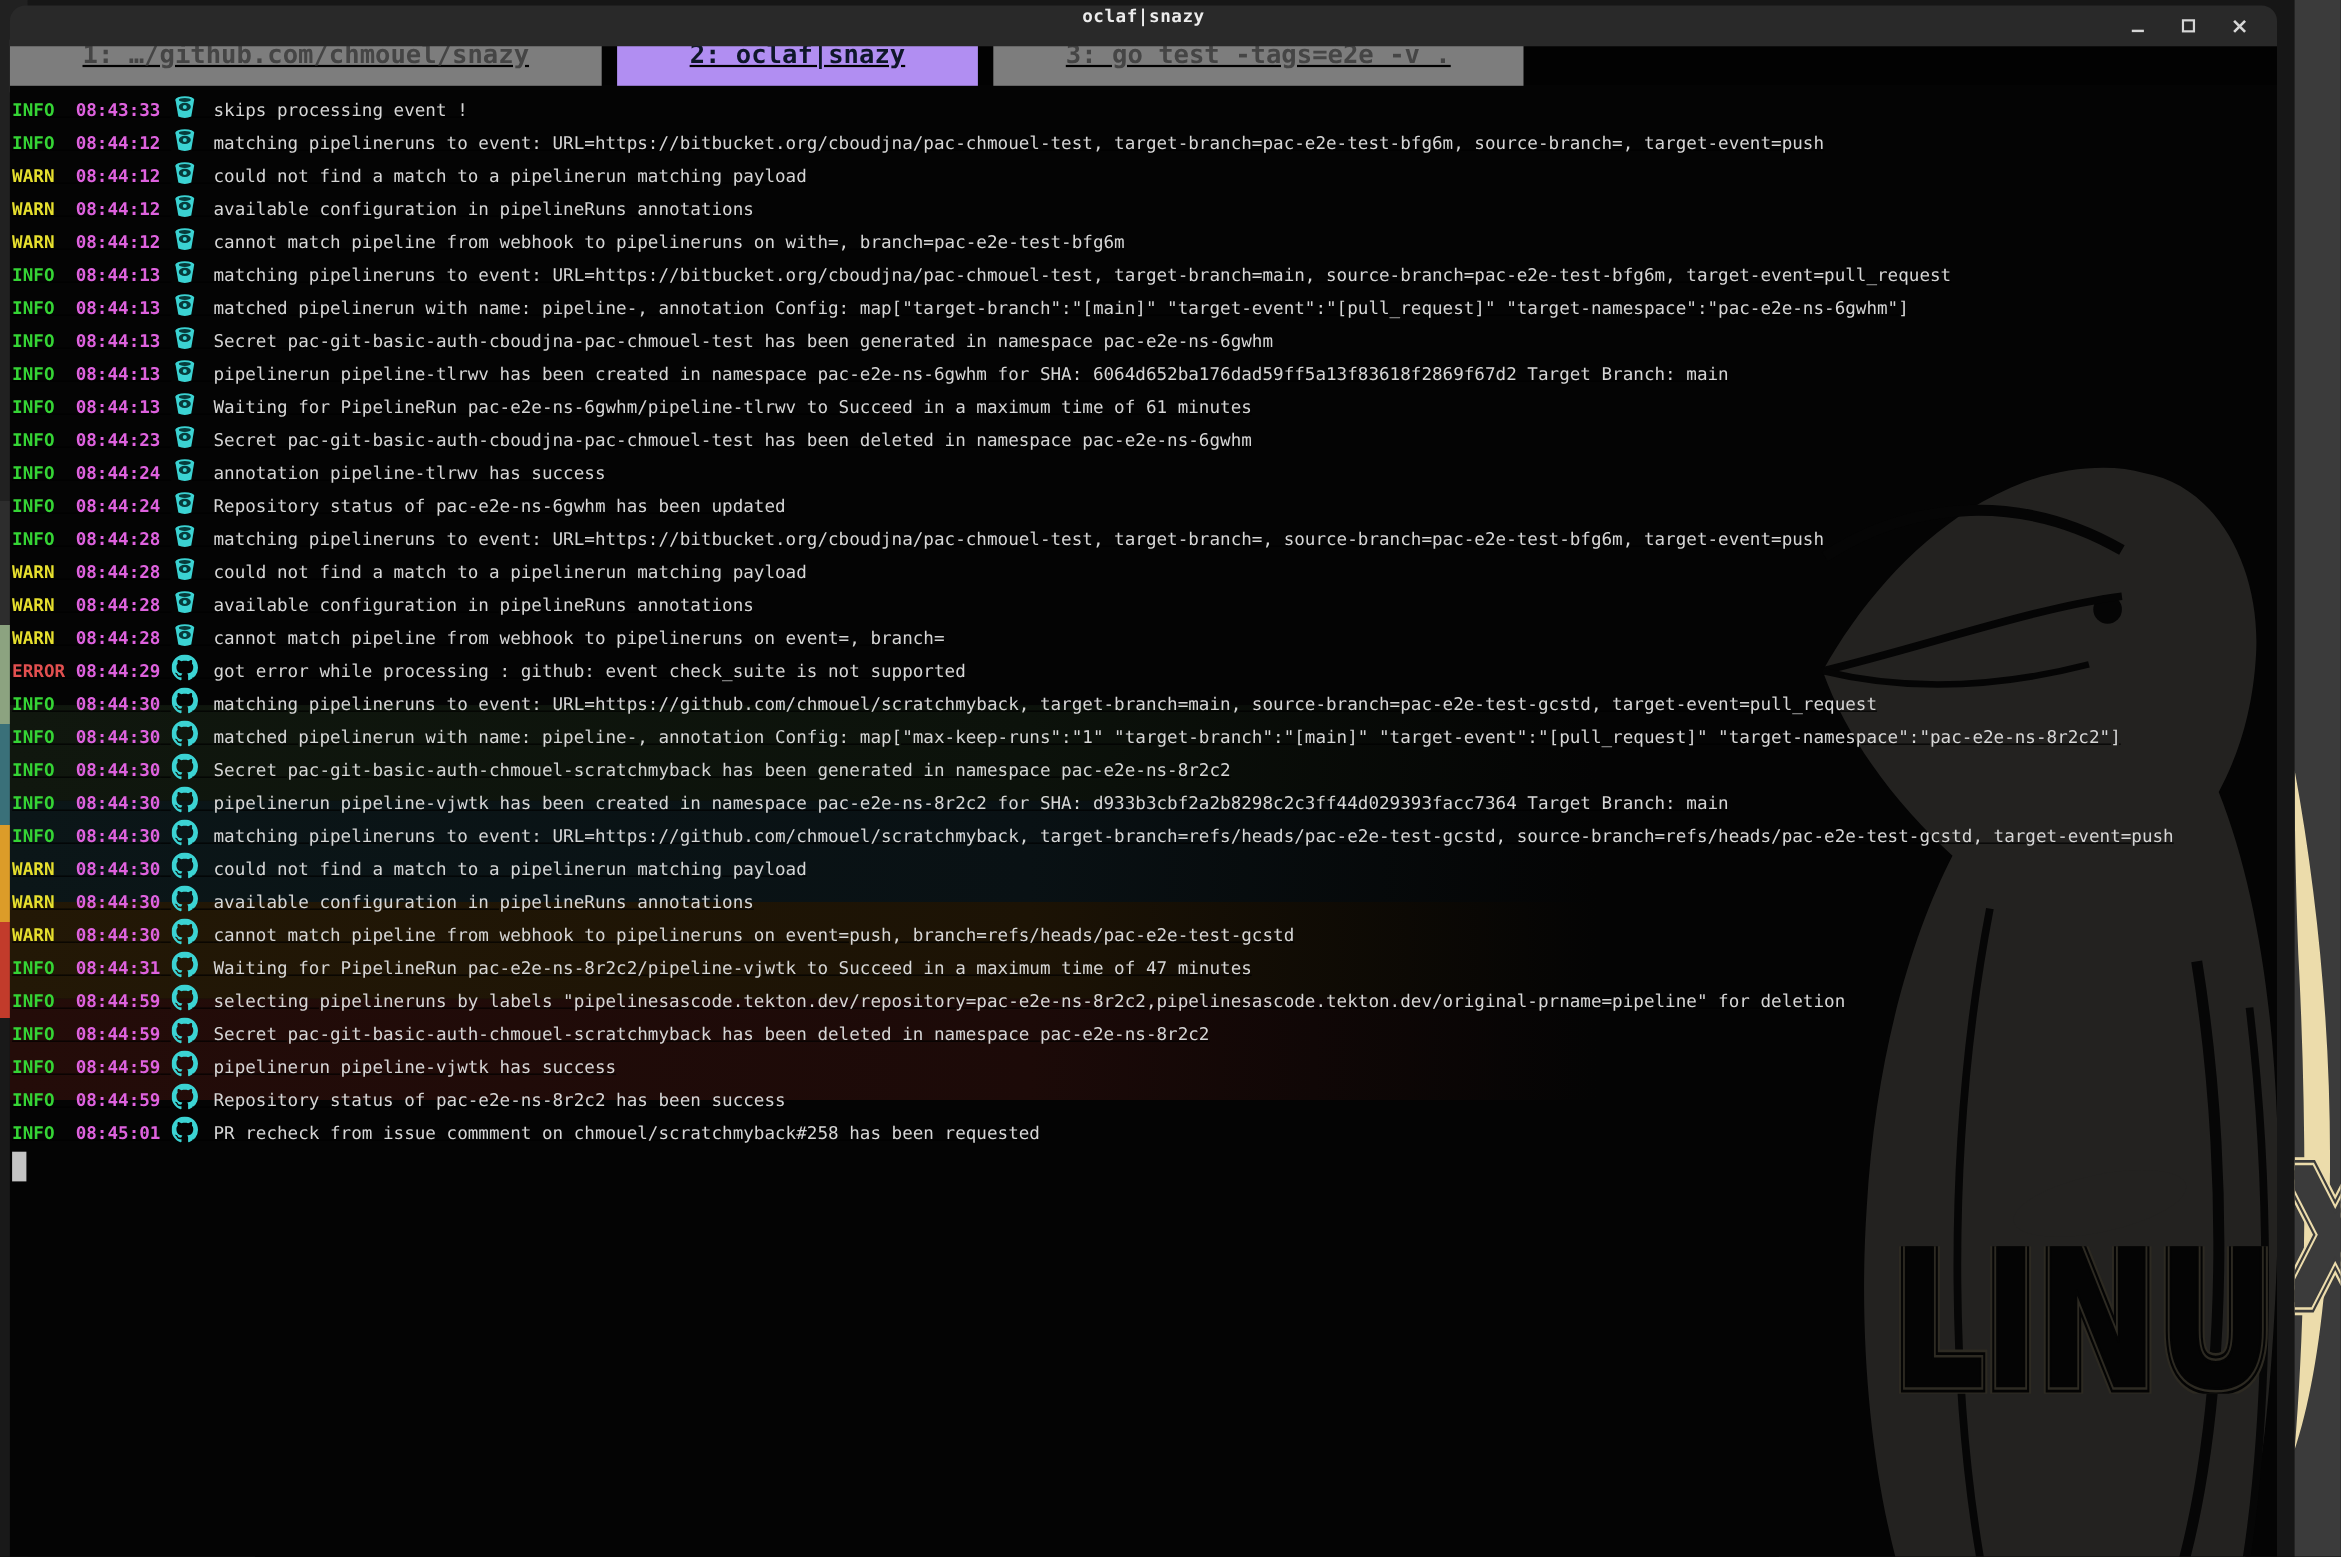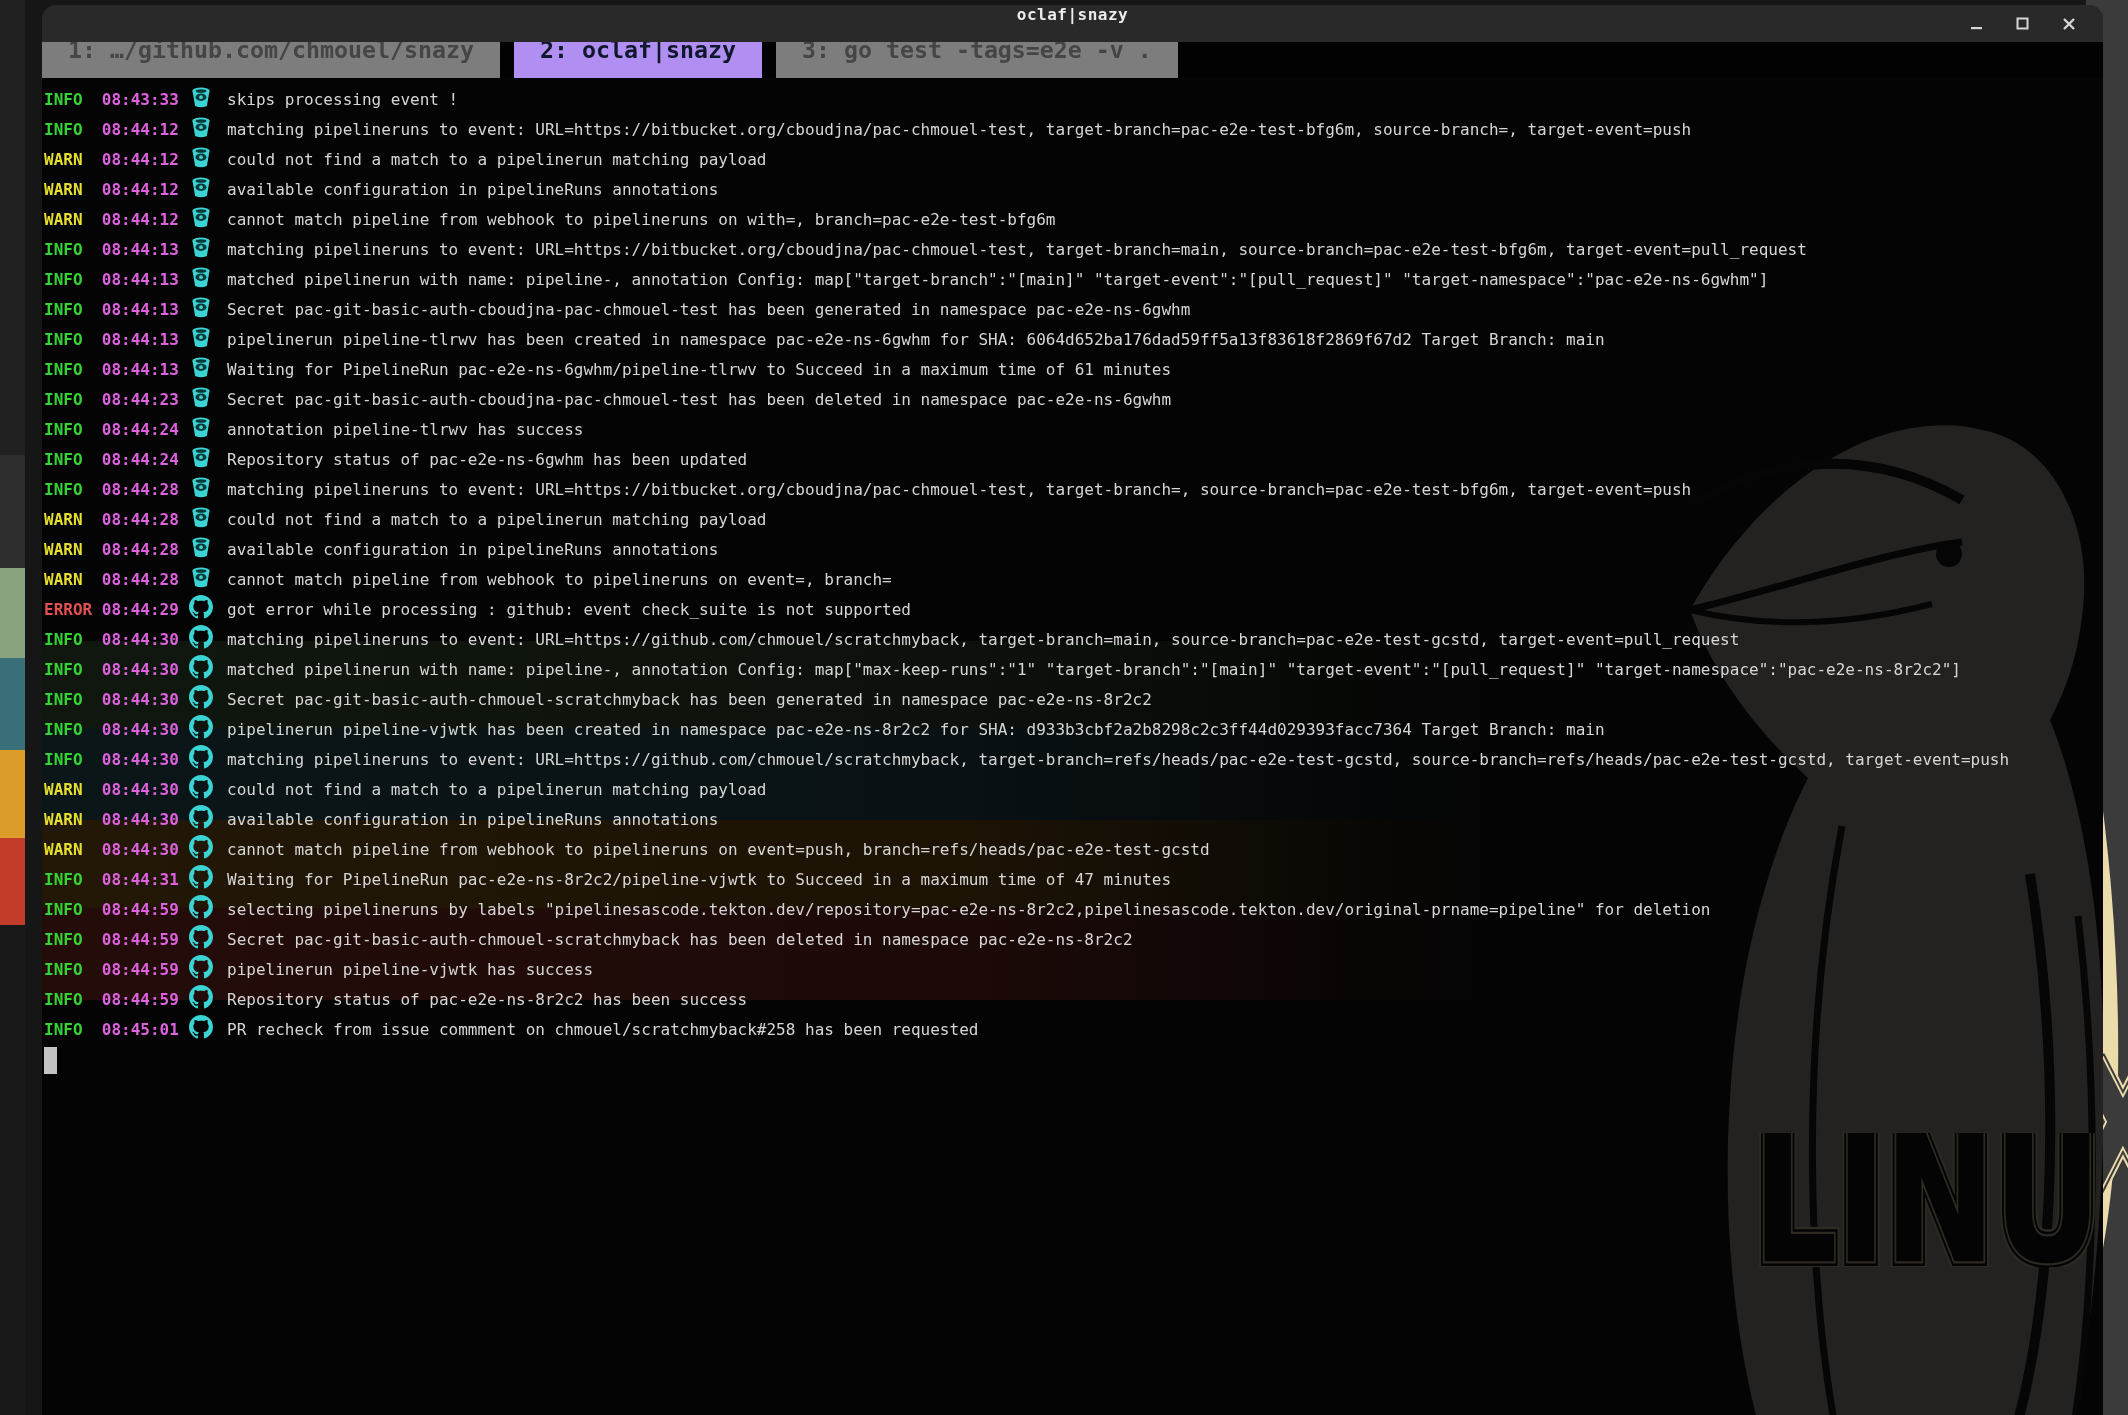--- a/index.html
+++ b/index.html
@@ -9,30 +9,30 @@
   .wp-left-strip{position:absolute;left:0;top:0;width:25px;height:1415px;
     background:linear-gradient(180deg,
       #212121 0px,#212121 455px,#2d2d2d 455px,#2d2d2d 568px,
       #8ca380 568px,#8ca380 658px,
       #3a7079 658px,#3a7079 750px,
       #dc9c29 750px,#dc9c29 838px,
       #c23b2b 838px,#c23b2b 925px,
       #191919 925px,#191919 1415px);}
   .wp-right-strip{position:absolute;left:2086px;top:0;width:42px;height:1415px;background:#3b3b3b;overflow:hidden;}
   
-  .window{position:absolute;left:42px;top:5px;width:2061px;height:1410px;}
+  .window{position:absolute;left:9px;top:5px;width:2061px;height:1410px;text-decoration:underline;}
   .titlebar{position:relative;height:37px;background:#292929;border-radius:14px 14px 0 0;}
   .title{position:absolute;left:0;right:0;top:0;height:37px;line-height:37px;text-align:center;
     color:#ececec;font:bold 16px "DejaVu Sans Mono",monospace;letter-spacing:.5px;}
   .controls{position:absolute;right:26px;top:0;height:37px;display:flex;align-items:center;gap:30px;}
   .wbtn{width:16px;height:16px;display:flex;align-items:center;justify-content:center;cursor:default;}
   .wbtn svg{display:block;}
   
   .tabbar{height:36px;background:#020202;display:flex;align-items:center;}
-  .tab{height:48px;line-height:34px;padding:0 26px;margin-right:14px;
+  .tab{height:48px;line-height:34px;padding:0 66px;margin-right:14px;
     font:bold 23.25px "DejaVu Sans Mono",monospace;white-space:pre;}
   .tab.inactive{background:#7d7d7d;color:#454545;}
   .tab.active{background:var(--c-tab-active,#b18ef2);color:#0f172a;}
   
   .content{position:relative;height:1337px;background:#040404;overflow:hidden;}
   .band{position:absolute;left:0;width:100%;z-index:1;}
   .band-green {top:563px;height:87px;background:linear-gradient(90deg,#10170e 0%,#0c120b 45%,transparent 70%);}
   .band-teal  {top:650px;height:92px;background:linear-gradient(90deg,#0b1618 0%,#091114 45%,transparent 70%);}
   .band-orange{top:742px;height:88px;background:linear-gradient(90deg,#231806 0%,#1c1305 45%,transparent 70%);}
   .band-red   {top:830px;height:92px;background:linear-gradient(90deg,#240c09 0%,#1c0a08 45%,transparent 70%);}

